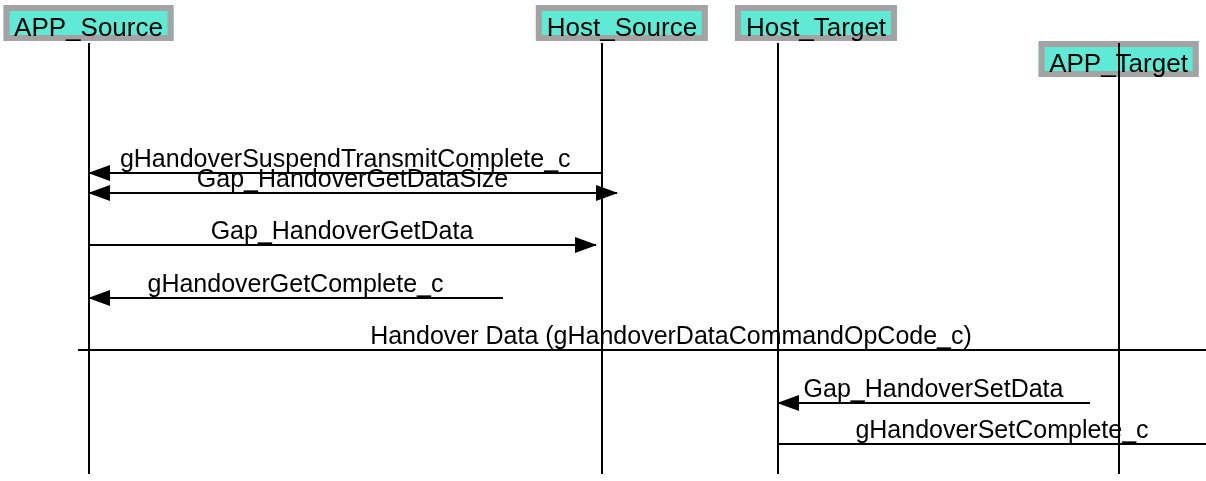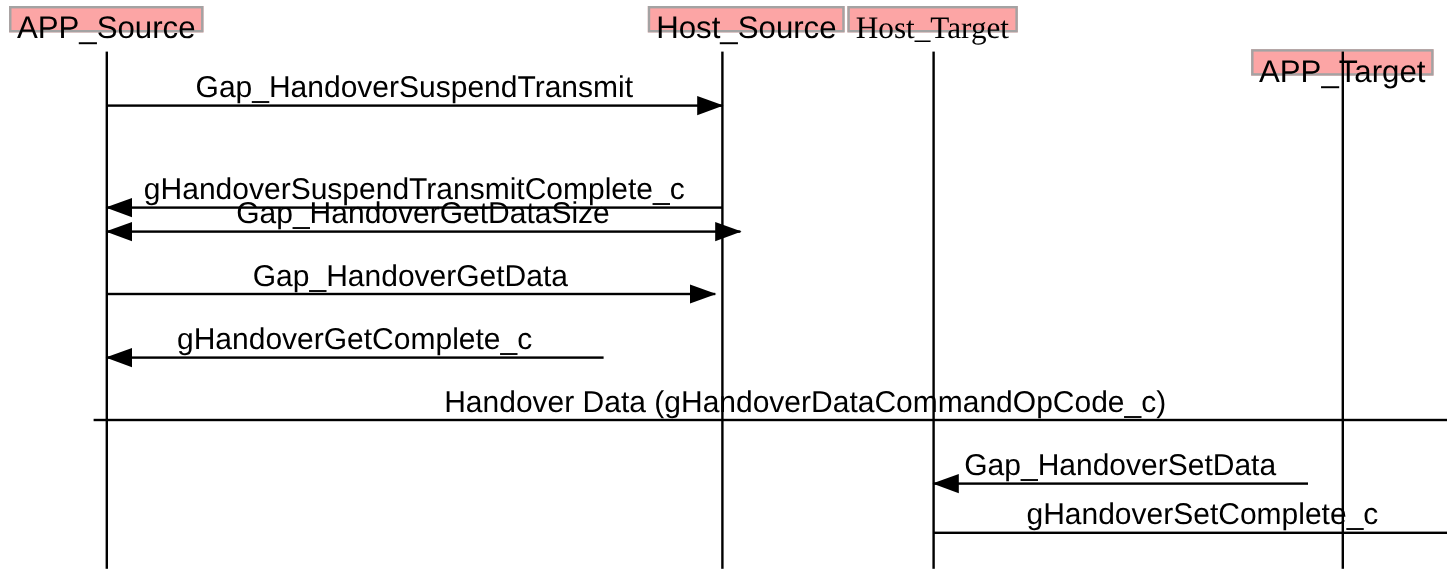--- a/index.html
+++ b/index.html
@@ -12,25 +12,25 @@
     width: 1206px;
     height: 481px;
     background: #ffffff;
     font-family: "Liberation Sans", sans-serif;
     color: #000000;
     overflow: hidden;
   }
   .actor-box {
     position: absolute;
     top: 5px;
-    height: 22px;
+    height: 36px;
     box-sizing: border-box;
     transform: translateX(-50%);
-    border: 2px solid #a3a3a3;
-    background: #fca5a5;
+    border: 6px solid #a3a3a3;
+    background: #5eead4;
     font-size: 26px;
     line-height: 33px;
     padding: 0 5px;
     white-space: nowrap;
     text-align: center;
   }
   .lifeline {
     position: absolute;
     width: 2px;
     background: #000000;
@@ -86,39 +86,33 @@
   </div>
 
   <div>
     <div class="actor-box" style="left: 602px; margin-left: 20px;">
       <span>Host_Source</span>
     </div>
     <div class="lifeline" style="left: 601px; top: 43px; height: 431px;"></div>
   </div>
 
   <div>
-    <div class="actor-box" style="left: 777px; font-family: Liberation Serif, serif;">
+    <div class="actor-box" style="left: 816px;">
       <span>Host_Target</span>
     </div>
     <div class="lifeline" style="left: 776.5px; top: 43px; height: 431px;"></div>
   </div>
 
   <div>
     <div class="actor-box" style="left: 1118.5px; margin-top: 36px;">
       <span>APP_Target</span>
     </div>
     <div class="lifeline" style="left: 1117.5px; top: 43px; height: 431px;"></div>
   </div>
 
-  <div class="message" style="left: 88.5px; width: 513.5px; top: 55px;">
-    <div class="message-label">Gap_HandoverSuspendTransmit</div>
-    <div class="message-line"></div>
-
-    <div class="arrow-head right"></div>
-  </div>
 
   <div class="message" style="left: 88.5px; width: 513.5px; top: 107.43px; margin-top: 33px;">
     <div class="message-label">gHandoverSuspendTransmitComplete_c</div>
     <div class="message-line"></div>
     <div class="arrow-head left"></div>
 
   </div>
 
   <div class="message" style="left: 88.5px; width: 528px; top: 159.86px;">
     <div class="message-label">Gap_HandoverGetDataSize</div>

